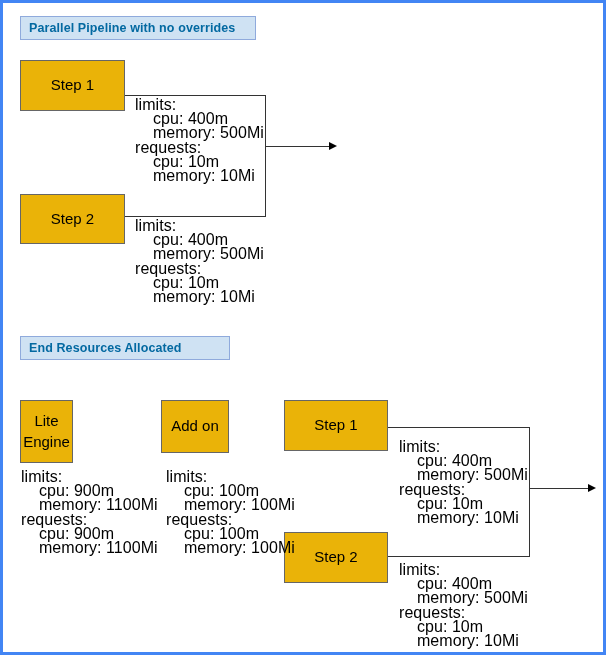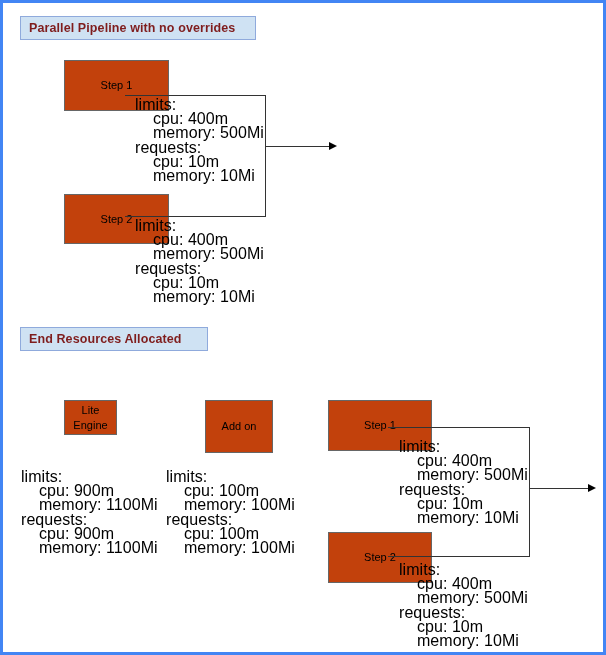--- a/index.html
+++ b/index.html
@@ -19,45 +19,44 @@
     background: #ffffff;
     border: 3px solid #4285f4;
     overflow: hidden;
   }
 
   
   .section-header {
     position: absolute;
     background: #cfe2f3;
     border: 1px solid #8faadc;
-    color: #7f1d1d;
+    color: #0369a1;
     font-weight: bold;
     font-size: 12.5px;
     line-height: 1;
     display: flex;
     align-items: center;
     padding: 0 8px;
     white-space: nowrap;
     letter-spacing: 0.1px;
   }
 
   
   .node-box {
     position: absolute;
-    background: #c2410c;
+    background: #eab308;
     border: 1.3px solid #666666;
     display: flex;
     align-items: center;
     justify-content: center;
     text-align: center;
-    font-size: 11px;
+    font-size: 15px;
     color: #000000;
     line-height: 1.35;
     white-space: pre-line;
-    margin-left: 44px;
   }
 
   
   .spec {
     position: absolute;
     font-size: 16px;
     line-height: 14.2px;
     color: #000000;
     white-space: pre;
     letter-spacing: 0.05px;
@@ -106,23 +105,23 @@
 requests:
     cpu: 10m
     memory: 10Mi</div>
   <div class="spec" style="left:132px; top:216px;">limits:
     cpu: 400m
     memory: 500Mi
 requests:
     cpu: 10m
     memory: 10Mi</div>
 
-  <div class="section-header" style="left:17px; top:324px; width:188px; height:24px;">End Resources Allocated</div>
+  <div class="section-header" style="left:17px; top:333px; width:210px; height:24px;">End Resources Allocated</div>
 
-  <div class="node-box" style="left:17px; top:397px; width:53px; height:35px;">Lite
+  <div class="node-box" style="left:17px; top:397px; width:53px; height:63px;">Lite
 Engine</div>
 
   <div class="node-box" style="left:158px; top:397px; width:68px; height:53px;">Add on</div>
 
   <div class="node-box" style="left:281px; top:397px; width:104px; height:51px;">Step 1</div>
 
   <div class="node-box" style="left:281px; top:529px; width:104px; height:51px;">Step 2</div>
 
   <div class="hline" style="left:385px; top:424px; width:141px;"></div>
   <div class="hline" style="left:385px; top:553px; width:141px;"></div>

